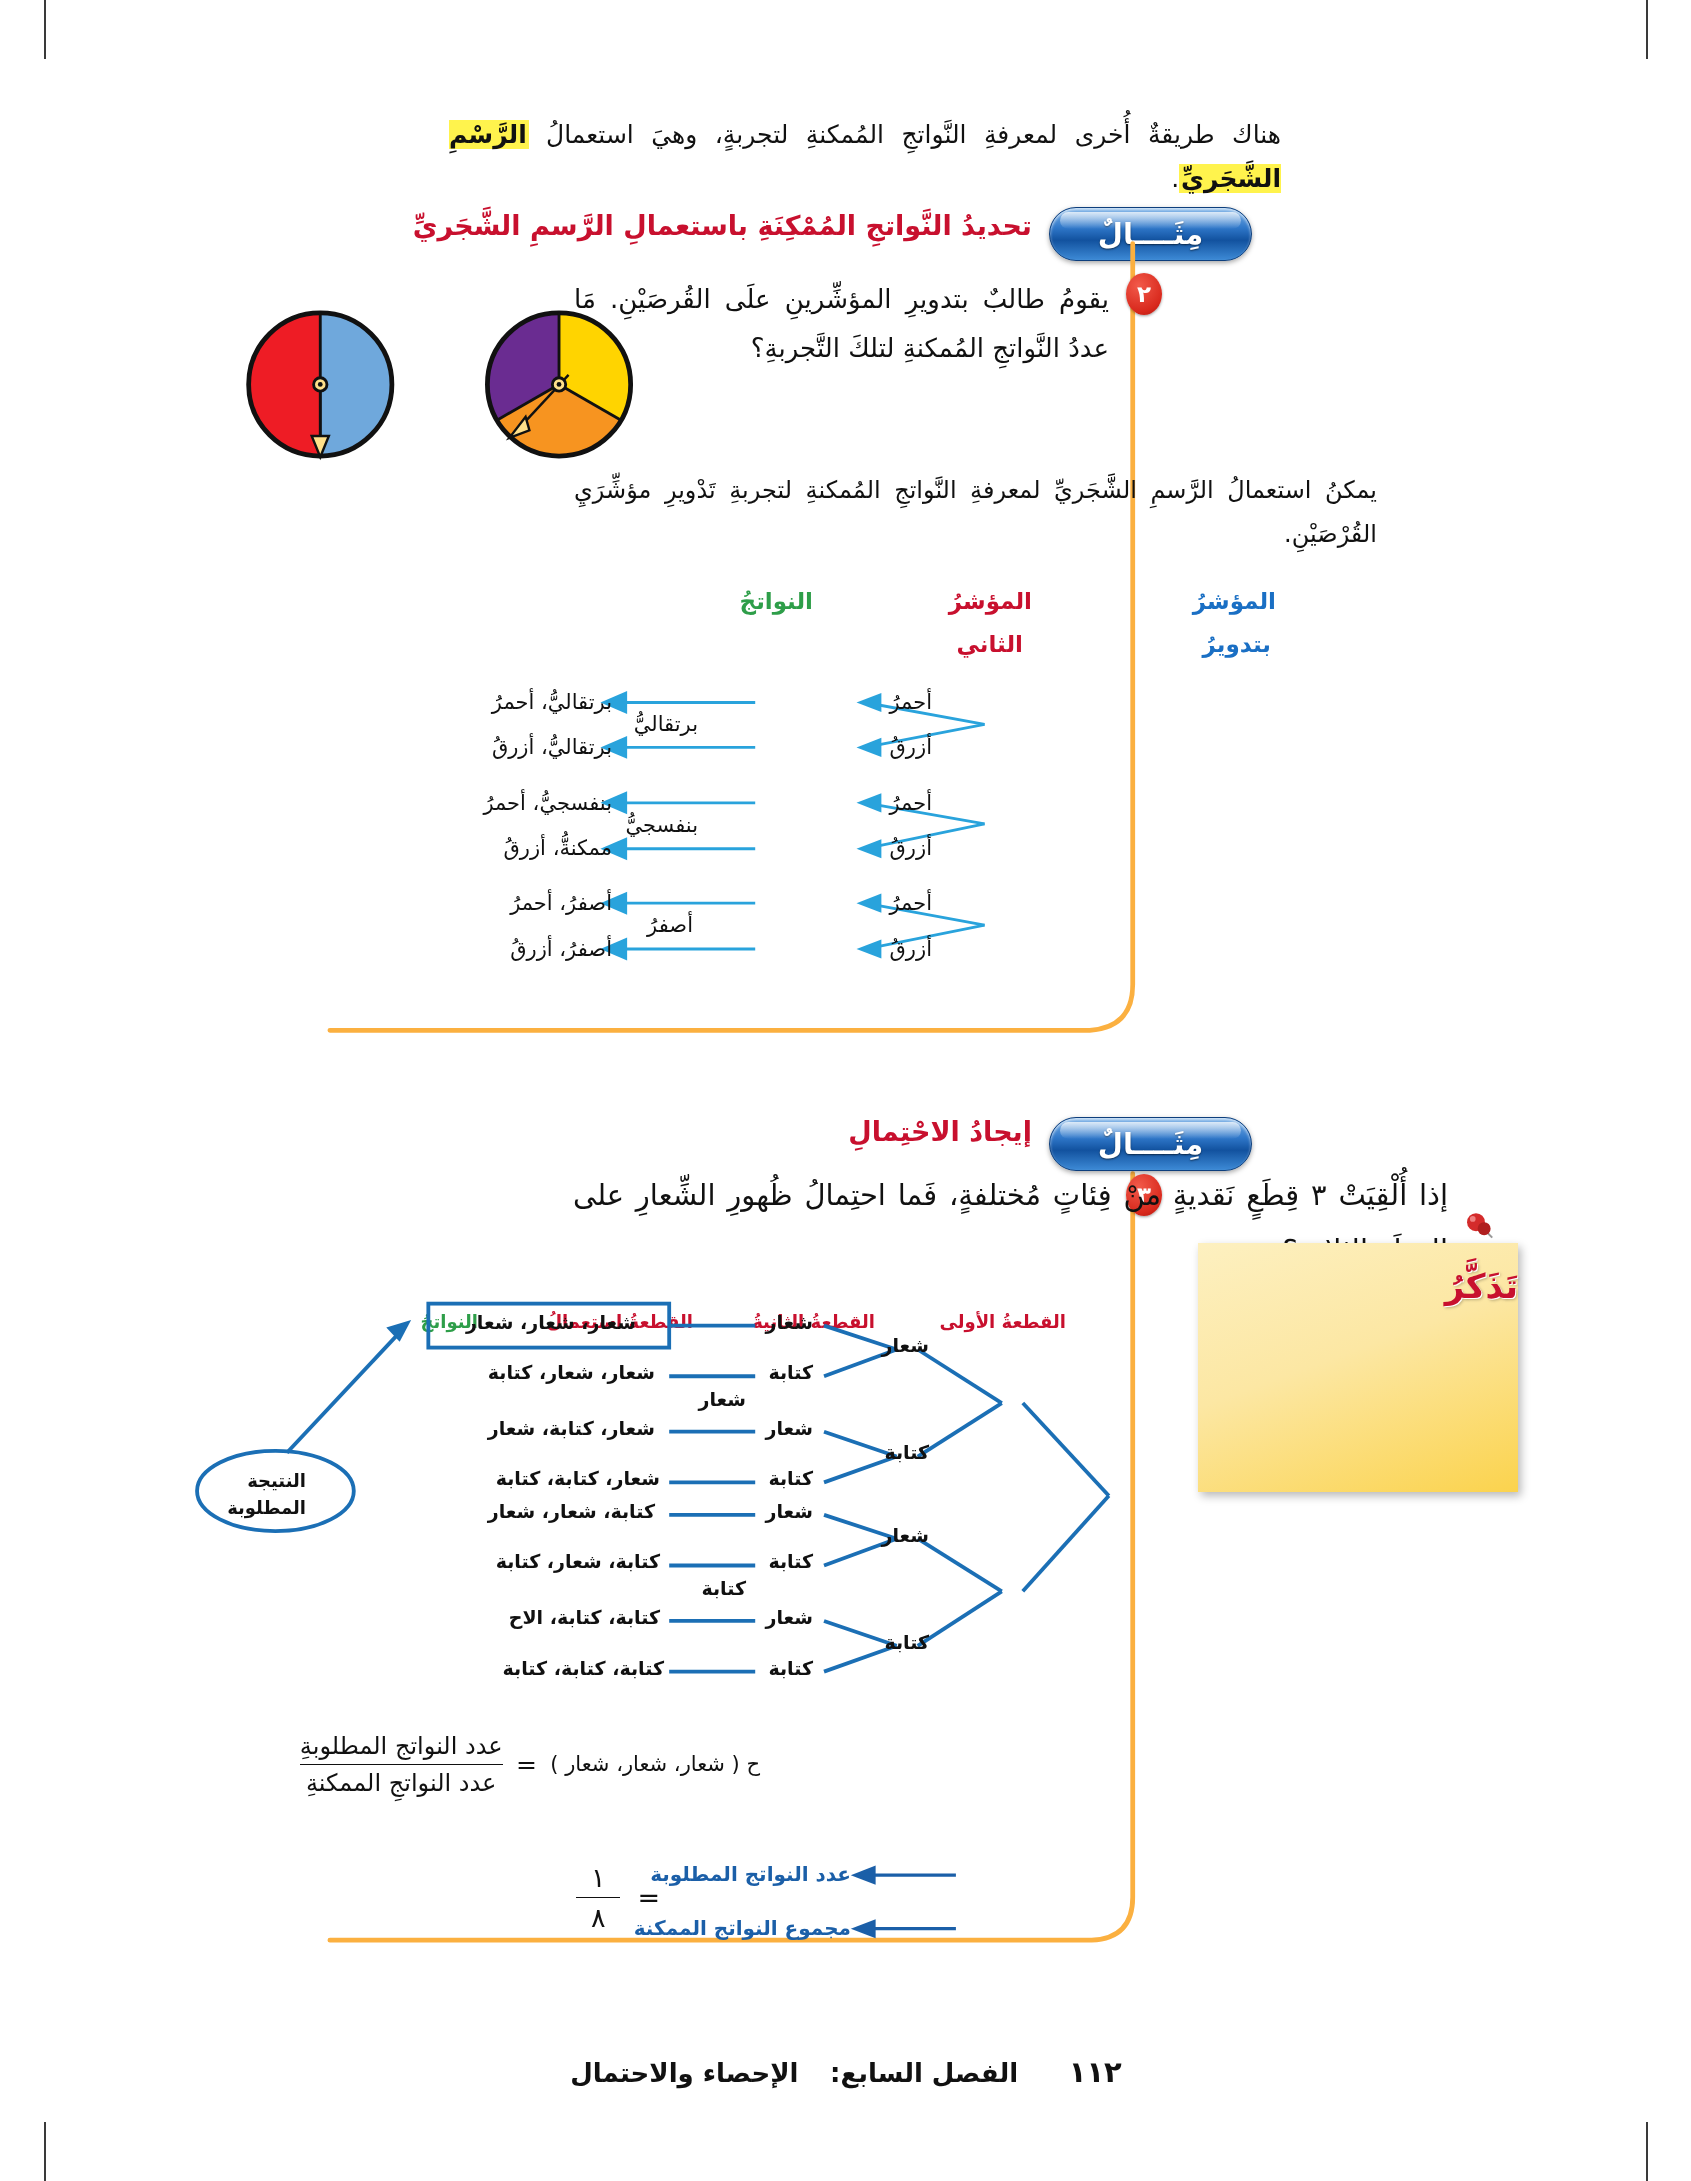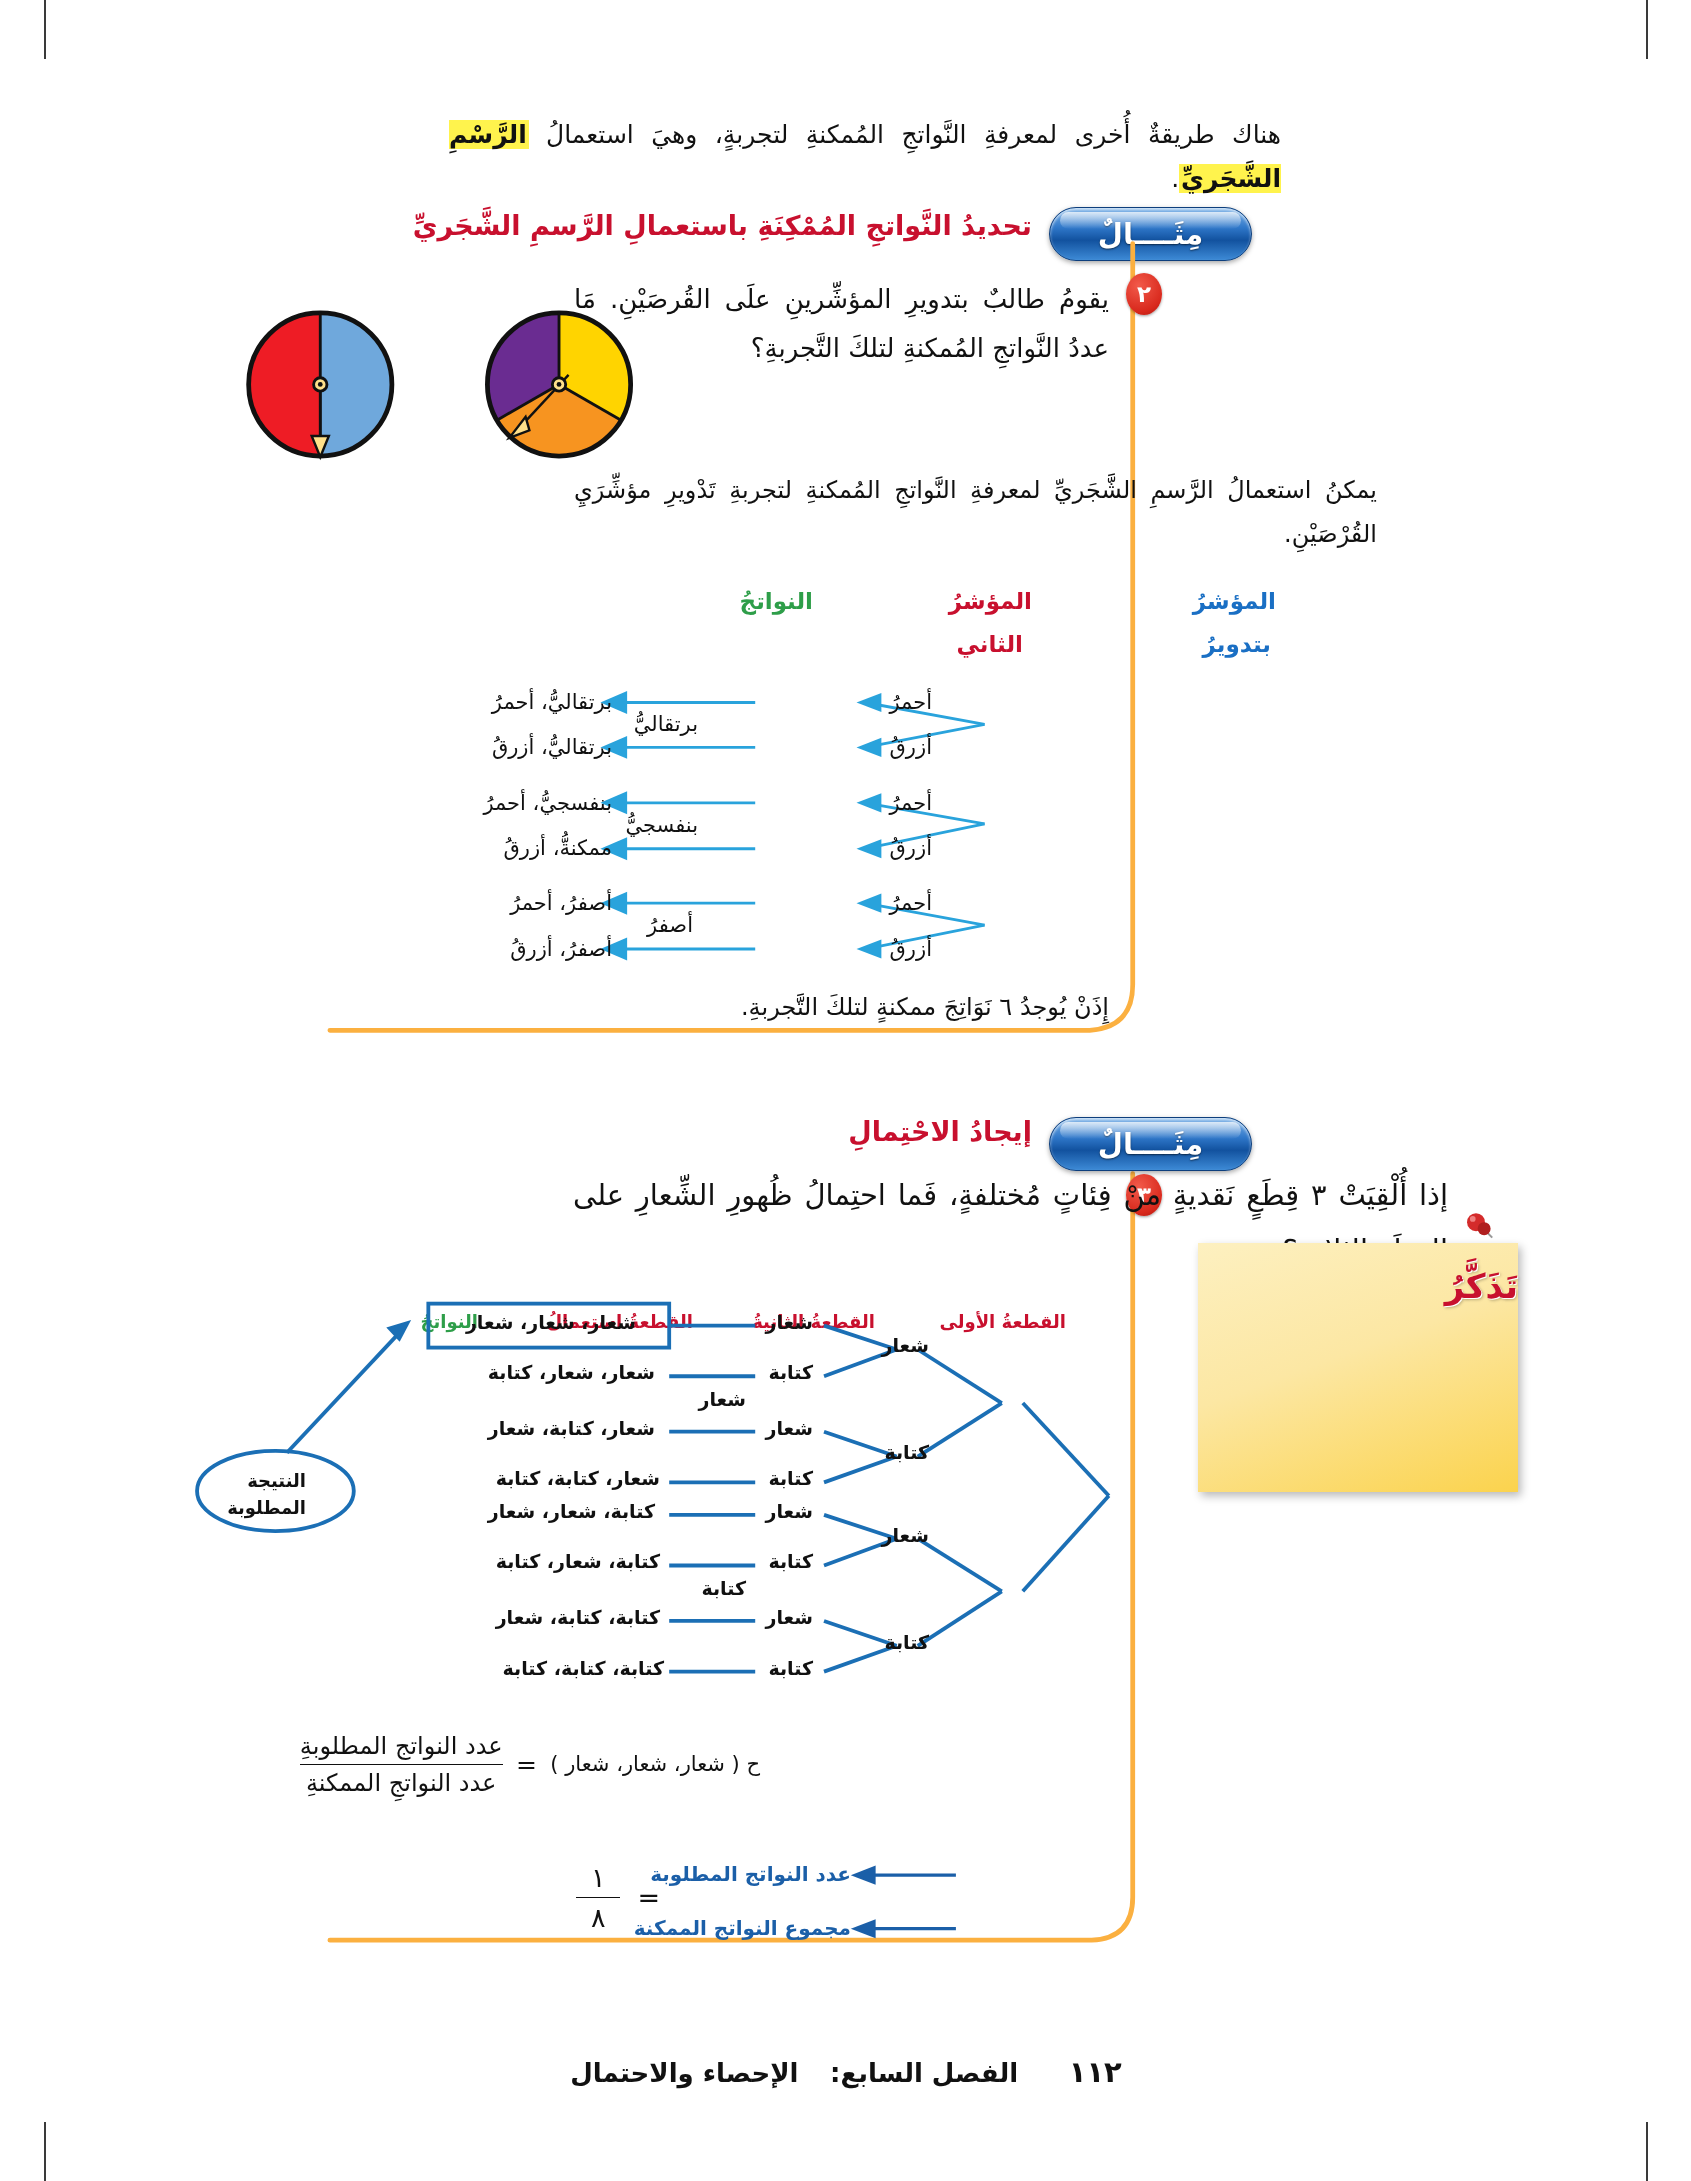--- a/index.html
+++ b/index.html
@@ -214,21 +214,20 @@
   <div class="tlabel" style="right:760px;top:891px;">أحمرُ</div>
   <div class="tlabel" style="right:760px;top:937px;">أزرقُ</div>
 
   <div class="tlabel" style="right:1080px;top:690px;">برتقاليُّ، أحمرُ</div>
   <div class="tlabel" style="right:1080px;top:735px;">برتقاليُّ، أزرقُ</div>
   <div class="tlabel" style="right:1080px;top:791px;">بنفسجيُّ، أحمرُ</div>
   <div class="tlabel" style="right:1080px;top:836px;">ممكنةُّ، أزرقُ</div>
   <div class="tlabel" style="right:1080px;top:891px;">أصفرُ، أحمرُ</div>
   <div class="tlabel" style="right:1080px;top:937px;">أصفرُ، أزرقُ</div>
 
-  <div class="soln" style="right:583px;top:985px;width:535px;text-align:right;">إِذَنْ يُوجدُ ٦ نَوَاتِجَ ممكنةٍ لتلكَ التَّجربةِ.</div>
 
   <div class="pill" style="right:440px;top:1101px;">
     <span>مِثَــــالٌ</span>
   </div>
   <div class="ex-title" style="right:660px;top:1116px;">إيجادُ الاحْتِمالِ</div>
 
   <div class="numdot" style="left:1126px;top:1174px;">
     <span>٣</span>
   </div>
 
@@ -303,21 +302,21 @@
   <div class="tlabel b" style="right:879px;top:1550px;font-size:19px;">كتابة</div>
   <div class="tlabel b" style="right:879px;top:1606px;font-size:19px;">شعار</div>
   <div class="tlabel b" style="right:879px;top:1657px;font-size:19px;">كتابة</div>
 
   <div class="tlabel b" style="right:1056px;top:1311px;font-size:19px;">شعار، شعار، شعار</div>
   <div class="tlabel b" style="right:1037px;top:1361px;font-size:19px;">شعار، شعار، كتابة</div>
   <div class="tlabel b" style="right:1037px;top:1417px;font-size:19px;">شعار، كتابة، شعار</div>
   <div class="tlabel b" style="right:1032px;top:1467px;font-size:19px;">شعار، كتابة، كتابة</div>
   <div class="tlabel b" style="right:1037px;top:1500px;font-size:19px;">كتابة، شعار، شعار</div>
   <div class="tlabel b" style="right:1032px;top:1550px;font-size:19px;">كتابة، شعار، كتابة</div>
-  <div class="tlabel b" style="right:1032px;top:1606px;font-size:19px;">كتابة، كتابة، شعار</div>
+  <div class="tlabel b" style="right:1032px;top:1606px;font-size:19px;">كتابة، كتابة، الاح</div>
   <div class="tlabel b" style="right:1028px;top:1657px;font-size:19px;">كتابة، كتابة، كتابة</div>
 
   <div class="tlabel b" style="right:1386px;top:1470px;font-size:18px;">النتيجة</div>
   <div class="tlabel b" style="right:1386px;top:1497px;font-size:18px;">المطلوبة</div>
 
   <div class="abs" style="right:932px;top:1732px;display:flex;align-items:center;gap:13.4px;direction:rtl;">
     <span style="font-size:21px;">ح ( شعار، شعار، شعار )</span>
     <span style="font-size:25px;">=</span>
     <span style="text-align:center;">
       <span style="display:block;font-size:24px;">عدد النواتج المطلوبةِ</span>

